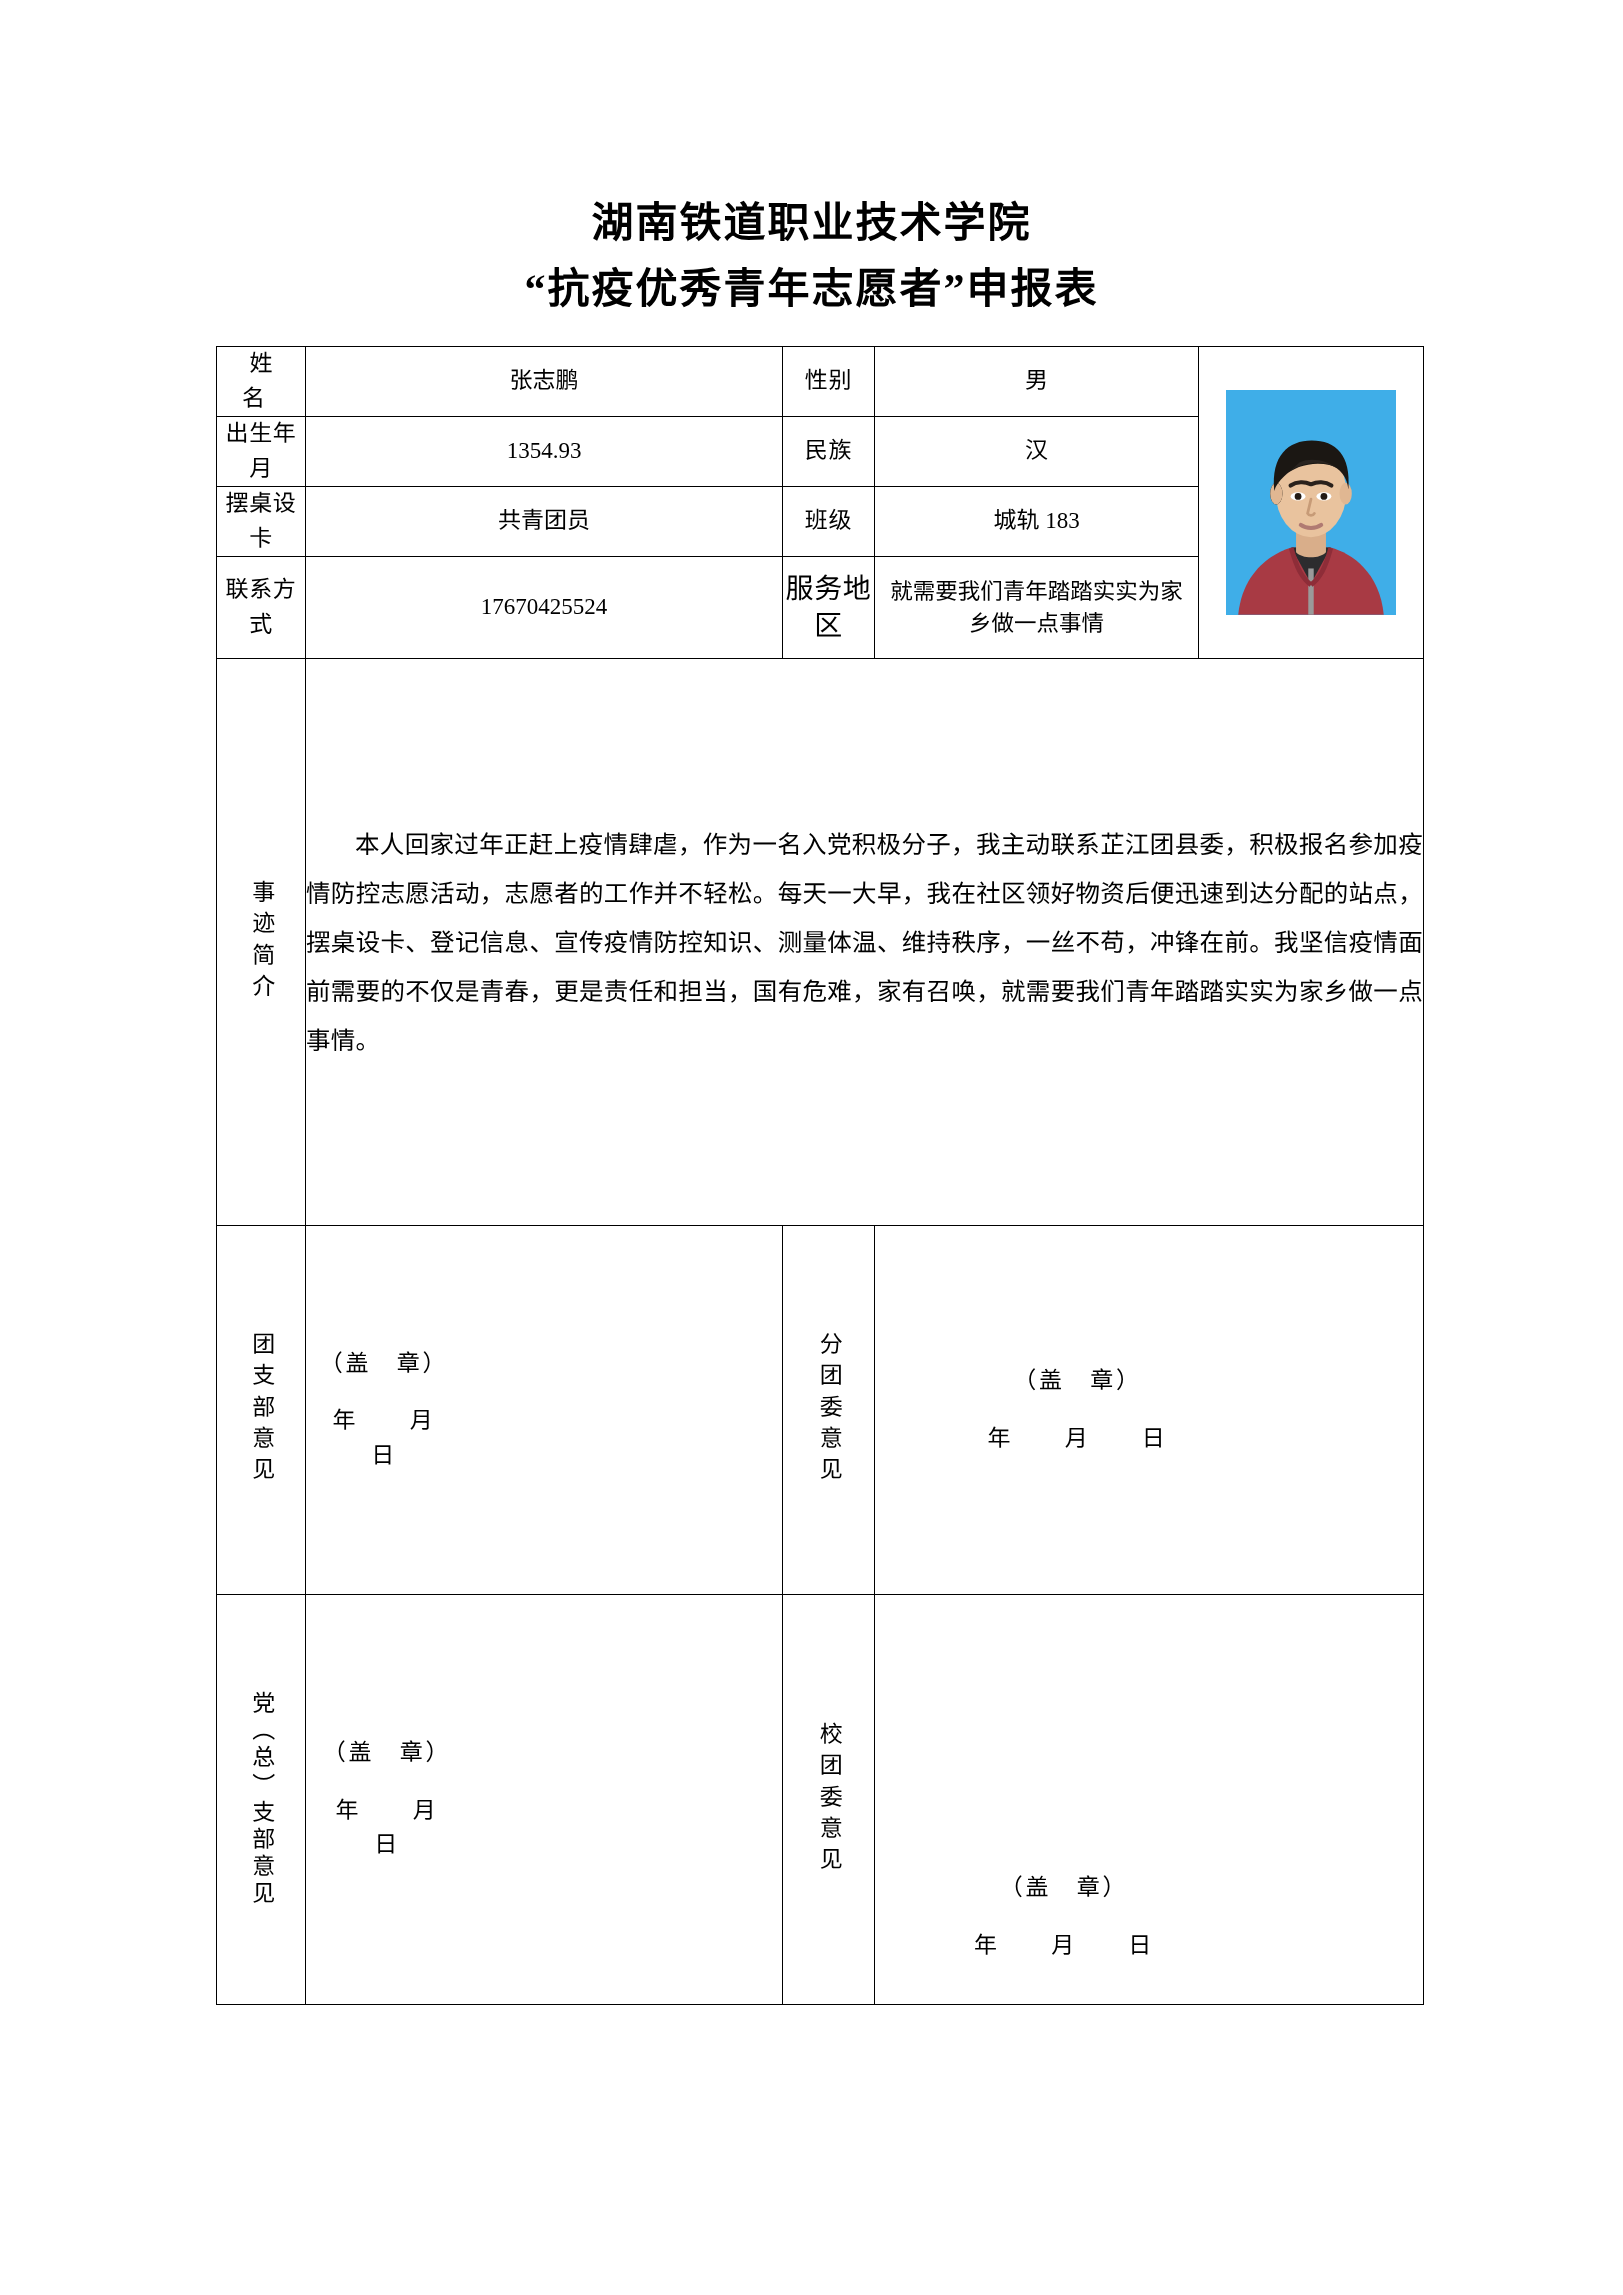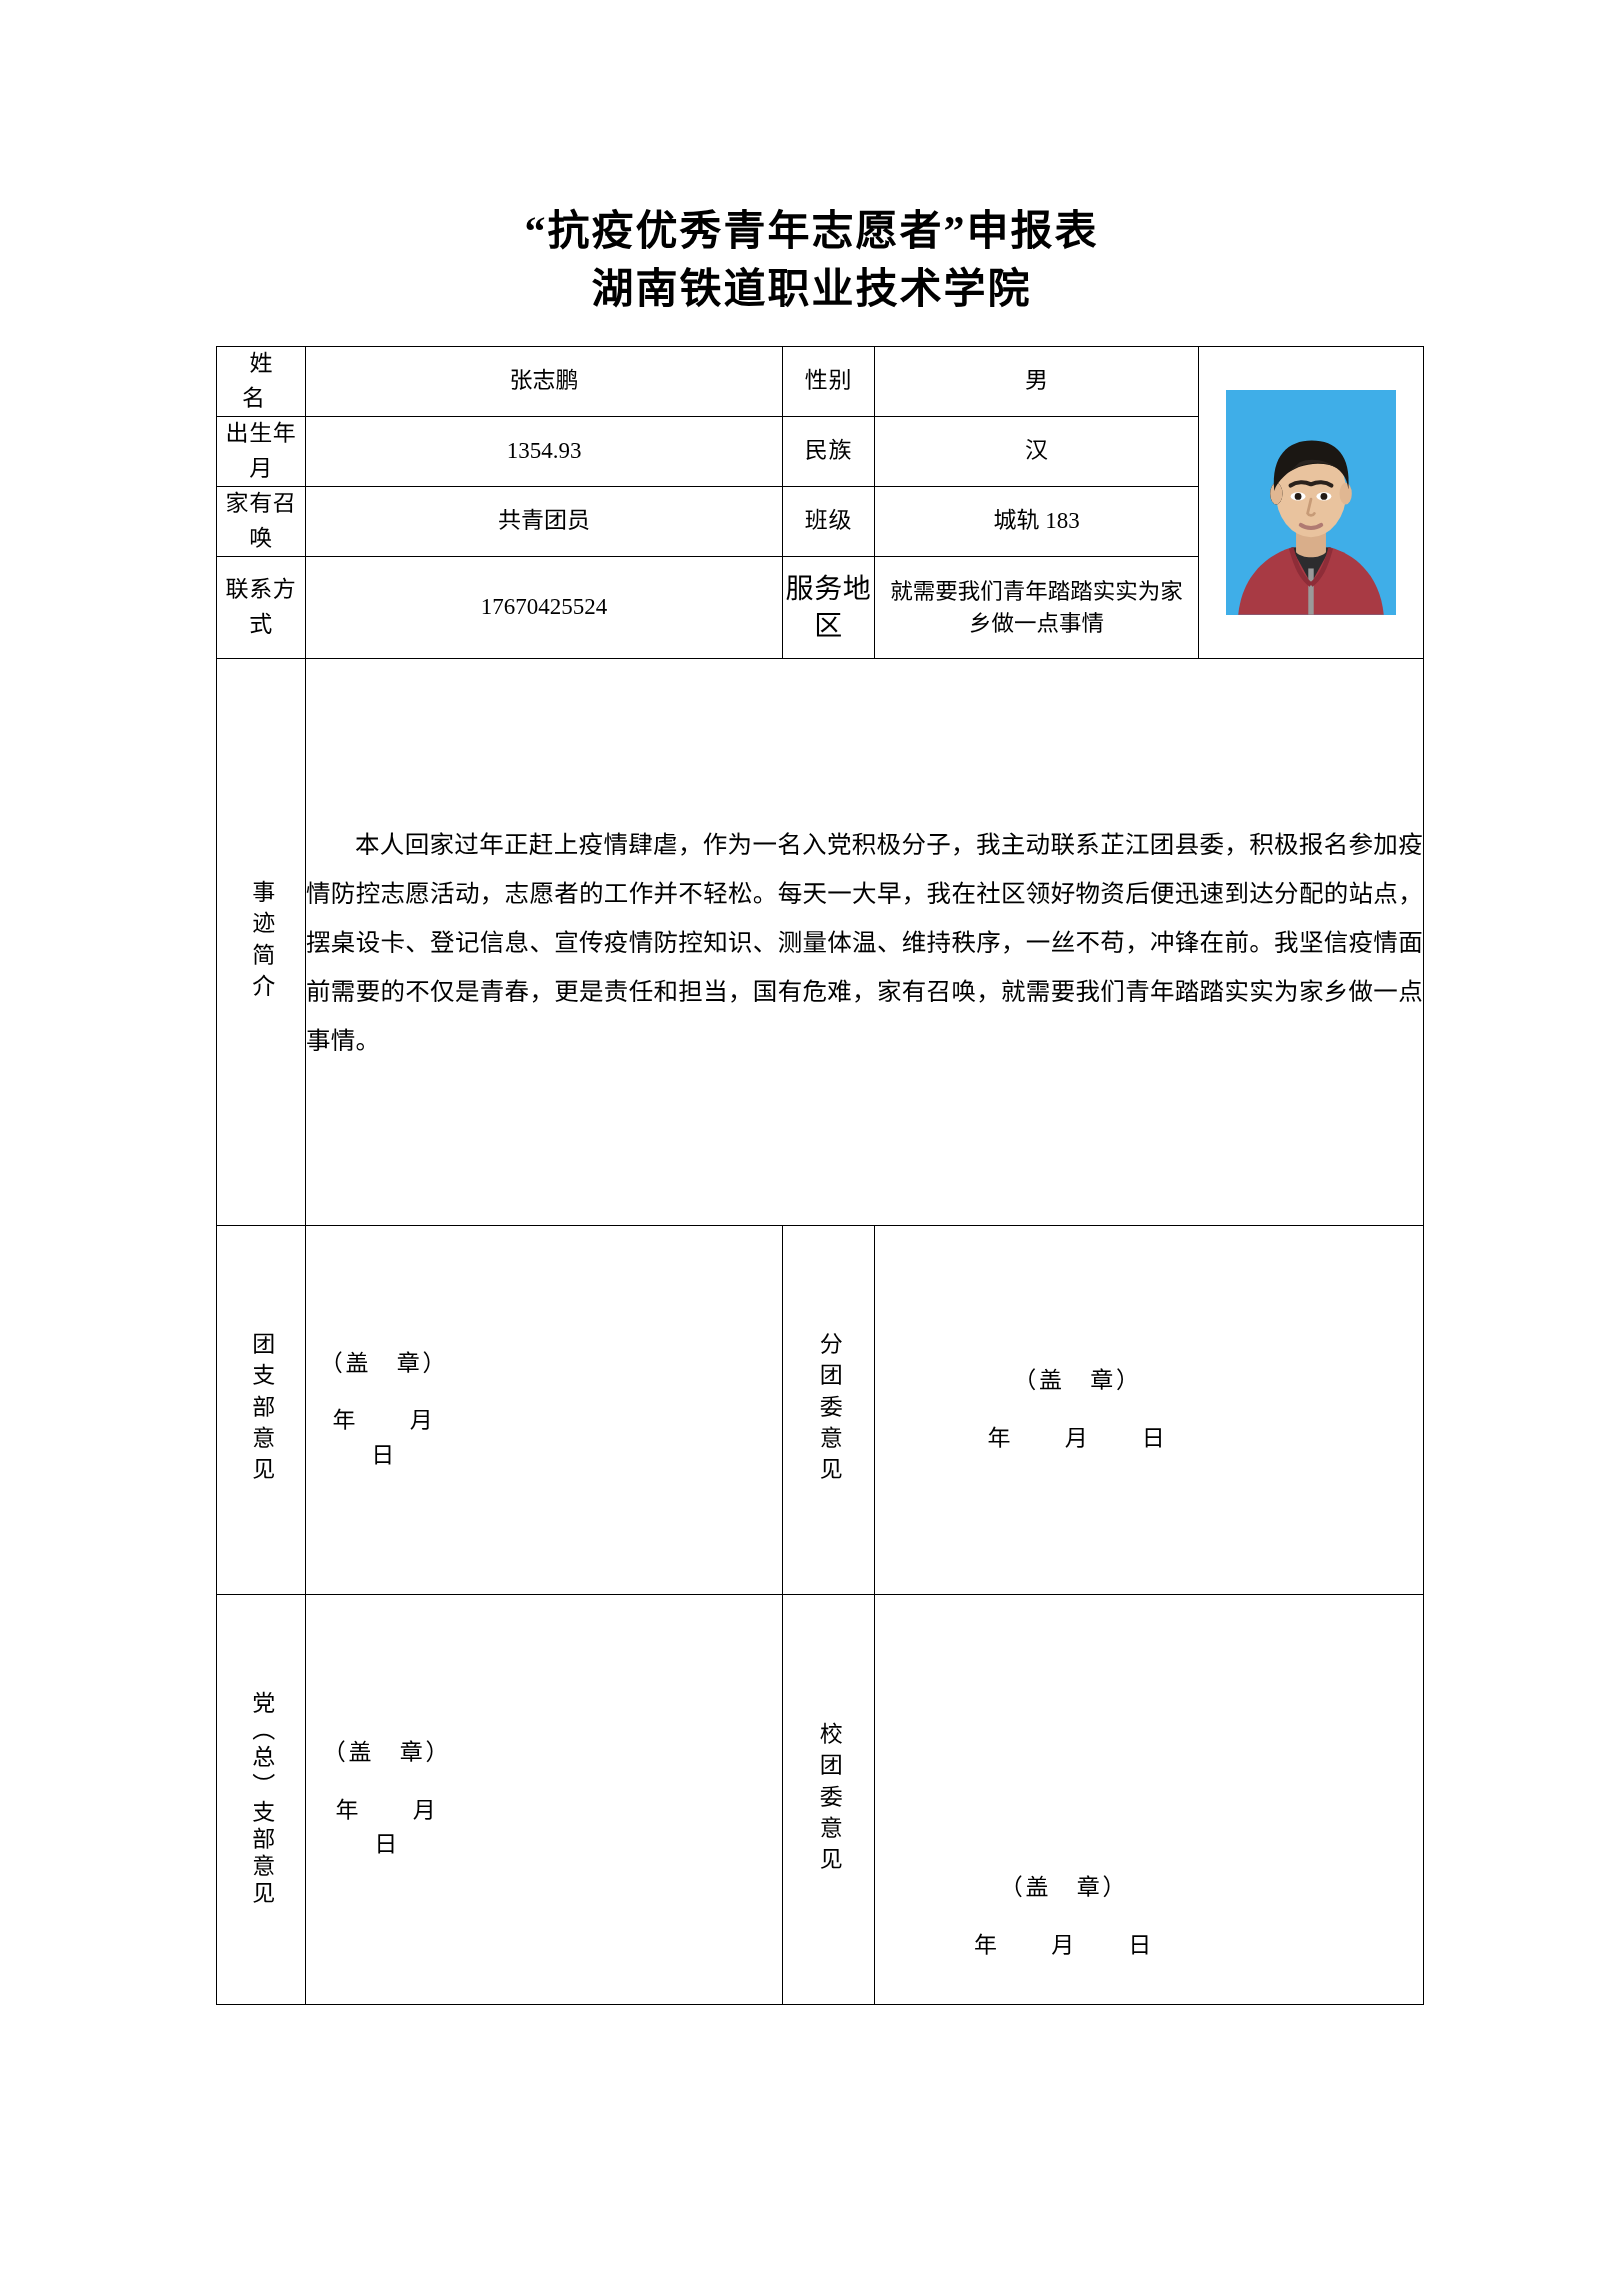--- a/index.html
+++ b/index.html
@@ -158,22 +158,22 @@
   .offset-b .opinion-inner { padding-right: 143px; }
   .offset-c .opinion-inner { padding-right: 314px; }
   .offset-d .opinion-inner { padding-right: 170px; }
 </style>
 </head>
 <body>
 
 <div class="page">
 
   <div class="title-block">
+    <div class="title-line">湖南铁道职业技术学院</div>
     <div class="title-line second">“抗疫优秀青年志愿者”申报表</div>
-    <div class="title-line">湖南铁道职业技术学院</div>
   </div>
 
   <table class="form-table">
     <colgroup>
       <col style="width:89px">
       <col style="width:477px">
       <col style="width:92px">
       <col style="width:324px">
       <col style="width:225px">
     </colgroup>
@@ -225,21 +225,21 @@
       </tr>
 
       <tr class="row-h2">
         <td class="cell-label">出生年月</td>
         <td class="cell-value">1354.93</td>
         <td class="cell-label">民族</td>
         <td class="cell-value">汉</td>
       </tr>
 
       <tr class="row-h3">
-        <td class="cell-label">家有召唤</td>
+        <td class="cell-label">摆桌设卡</td>
         <td class="cell-value">共青团员</td>
         <td class="cell-label">班级</td>
         <td class="cell-value">城轨 183</td>
       </tr>
 
       <tr class="row-h4">
         <td class="cell-label">联系方式</td>
         <td class="cell-value">17670425524</td>
         <td class="cell-label" style="font-size:28px;line-height:1.3;">服务地区</td>
         <td class="cell-value multiline">就需要我们青年踏踏实实为家乡做一点事情</td>

